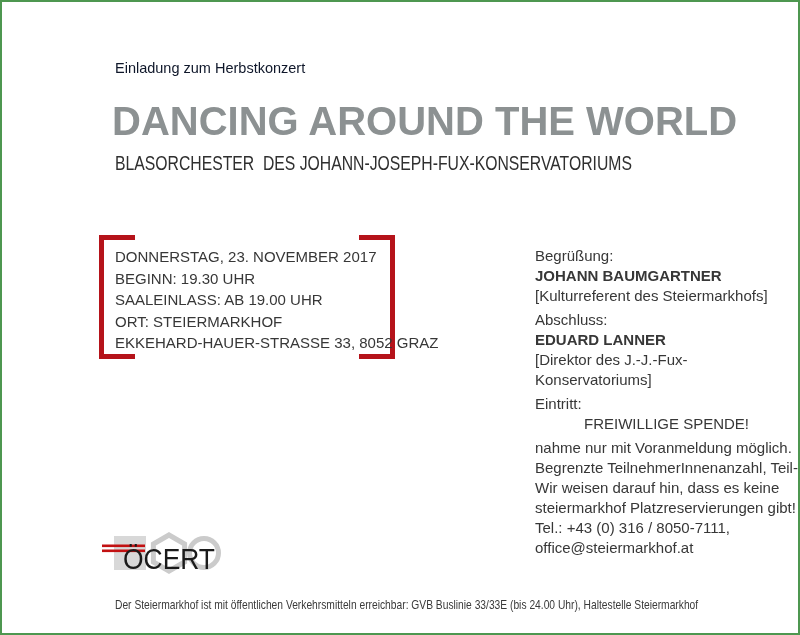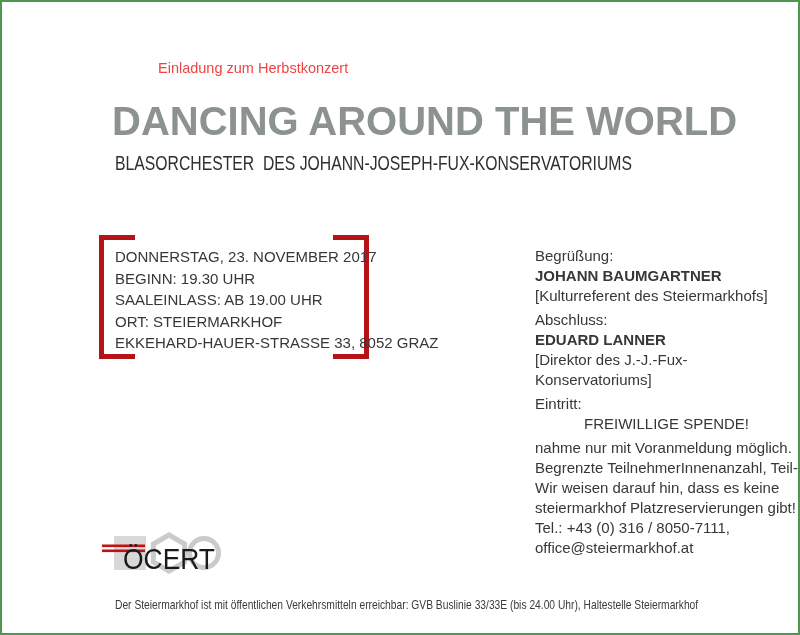--- a/index.html
+++ b/index.html
@@ -9,39 +9,38 @@
     height: 635px;
     box-sizing: border-box;
     background: #ffffff;
     border: 2px solid var(--border-green, #4e9750);
     font-family: "Liberation Sans", sans-serif;
     overflow: hidden;
     color: var(--text-dark, #373737);
   }
   .eyebrow {
     position: absolute; left: 113px; top: 57px;
-    font-size: 14.5px; line-height: 18px; color: #ef4444;
+    font-size: 14.5px; line-height: 18px; color: #0f172a;
     white-space: nowrap;
-    margin-left: 43px;
   }
   .title {
     position: absolute; left: 110px; top: 97px; margin: 0;
     font-size: 40px; line-height: 44px; font-weight: 700;
     color: var(--title-gray, #8c9192);
     white-space: nowrap;
   }
   .subtitle {
     position: absolute; left: 113px; top: 148px;
     font-size: 21px; line-height: 26px; color: #2f2f2f;
     white-space: pre;
     transform: scaleX(0.75); transform-origin: 0 0;
   }
   .details {
     position: absolute; left: 97px; top: 233px;
-    width: 270px; height: 124px;
+    width: 296px; height: 124px;
   }
   .bracket {
     position: absolute; top: 0; bottom: 0; width: 36px;
     box-sizing: border-box;
   }
   .bracket-left {
     left: 0;
     border-left: 5px solid var(--accent-red, #b5131a);
     border-top: 5px solid var(--accent-red, #b5131a);
     border-bottom: 5px solid var(--accent-red, #b5131a);

